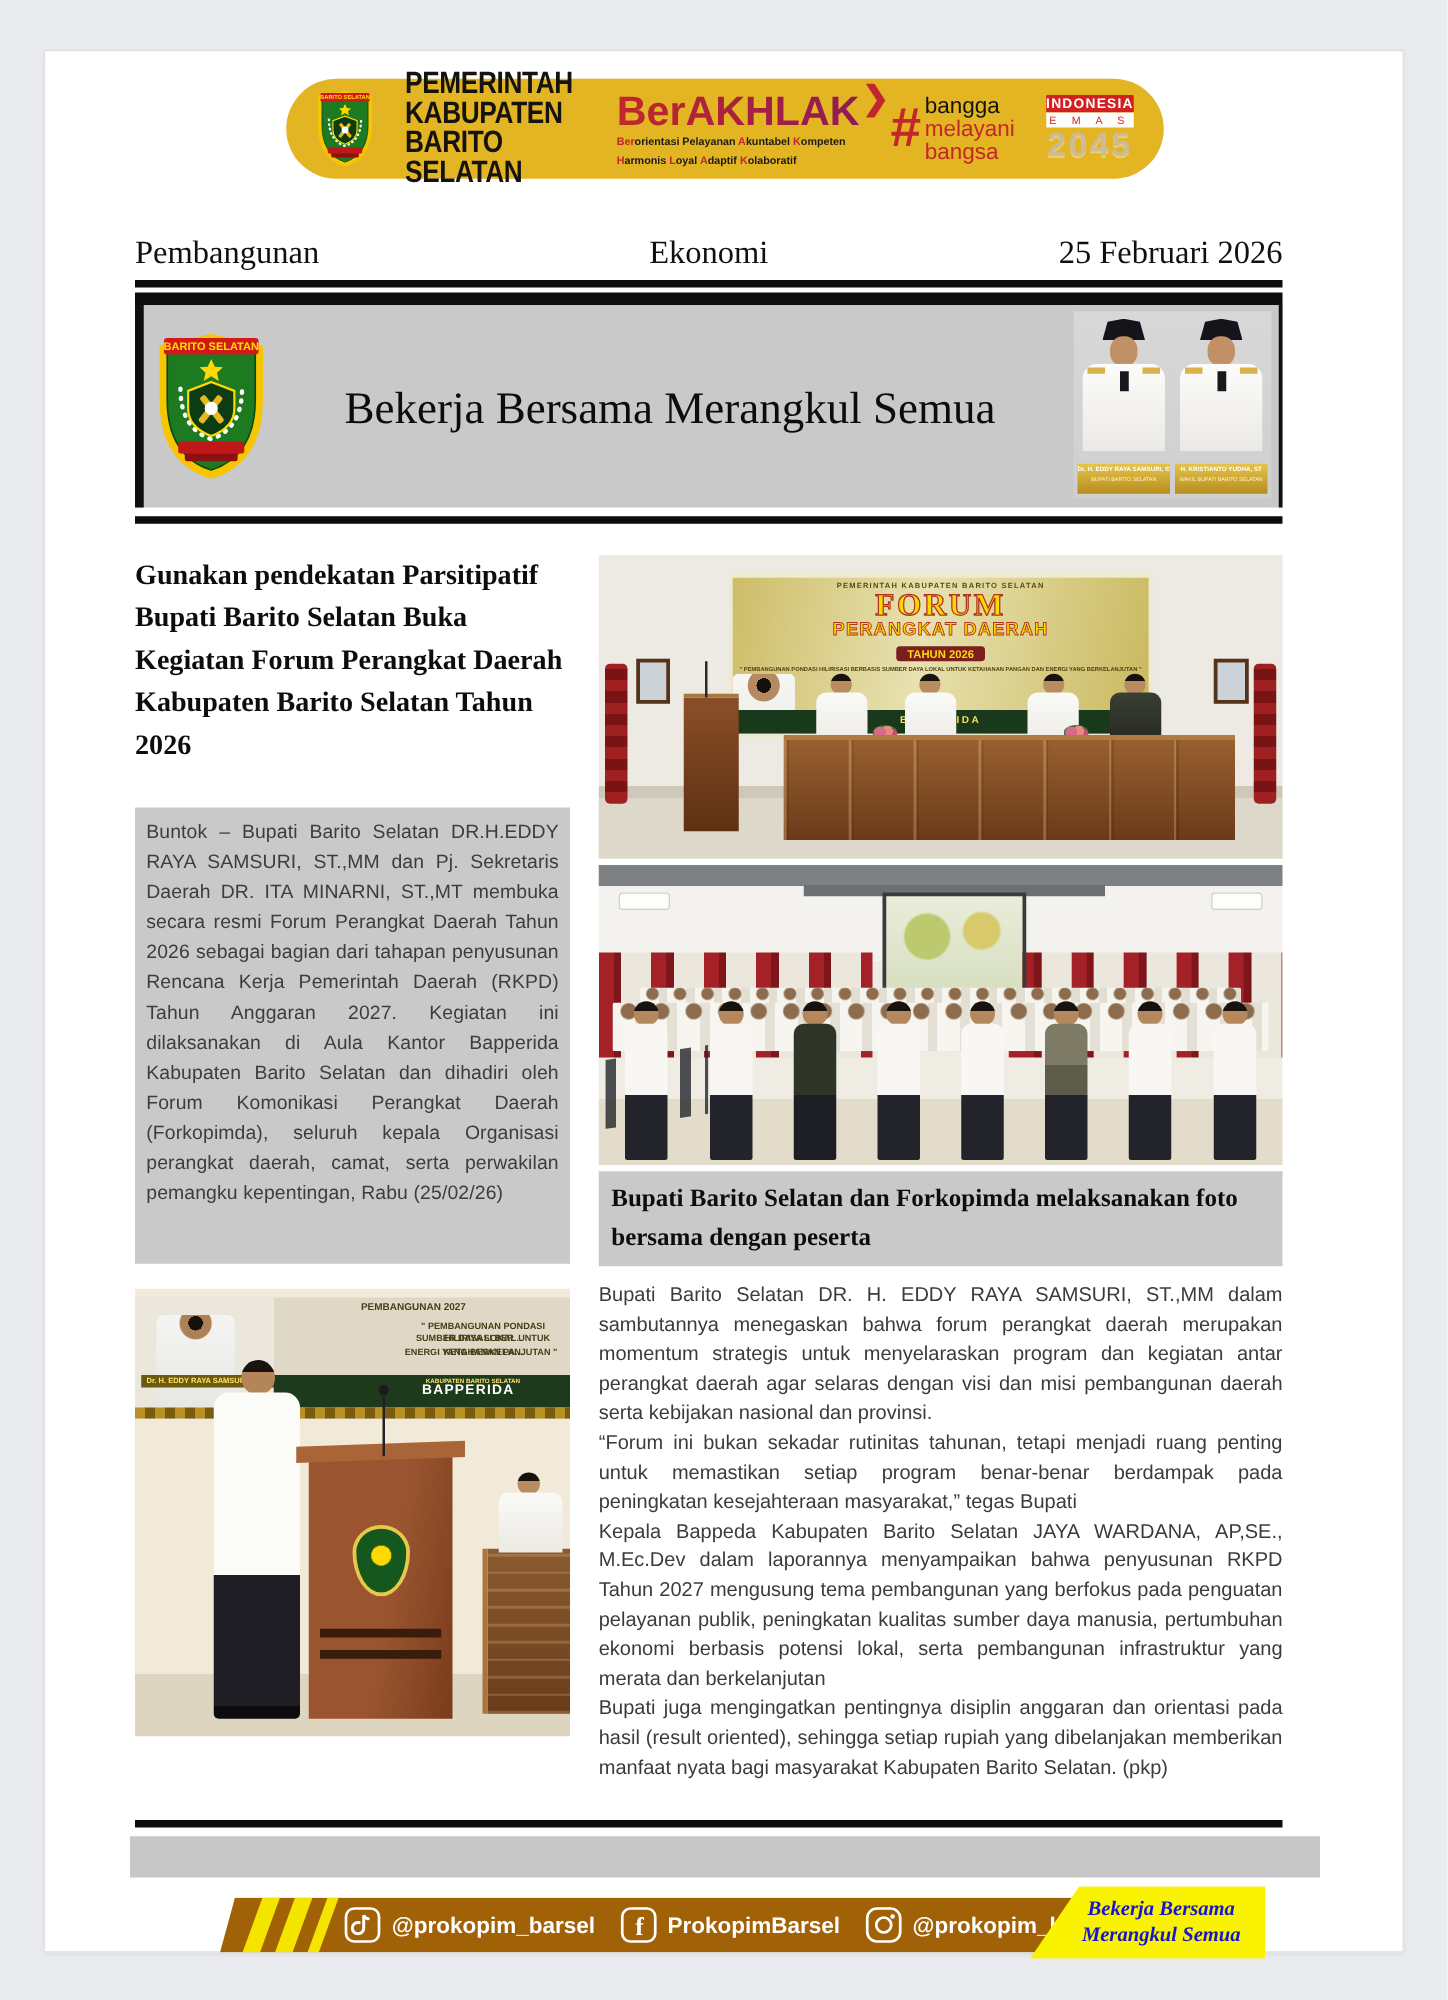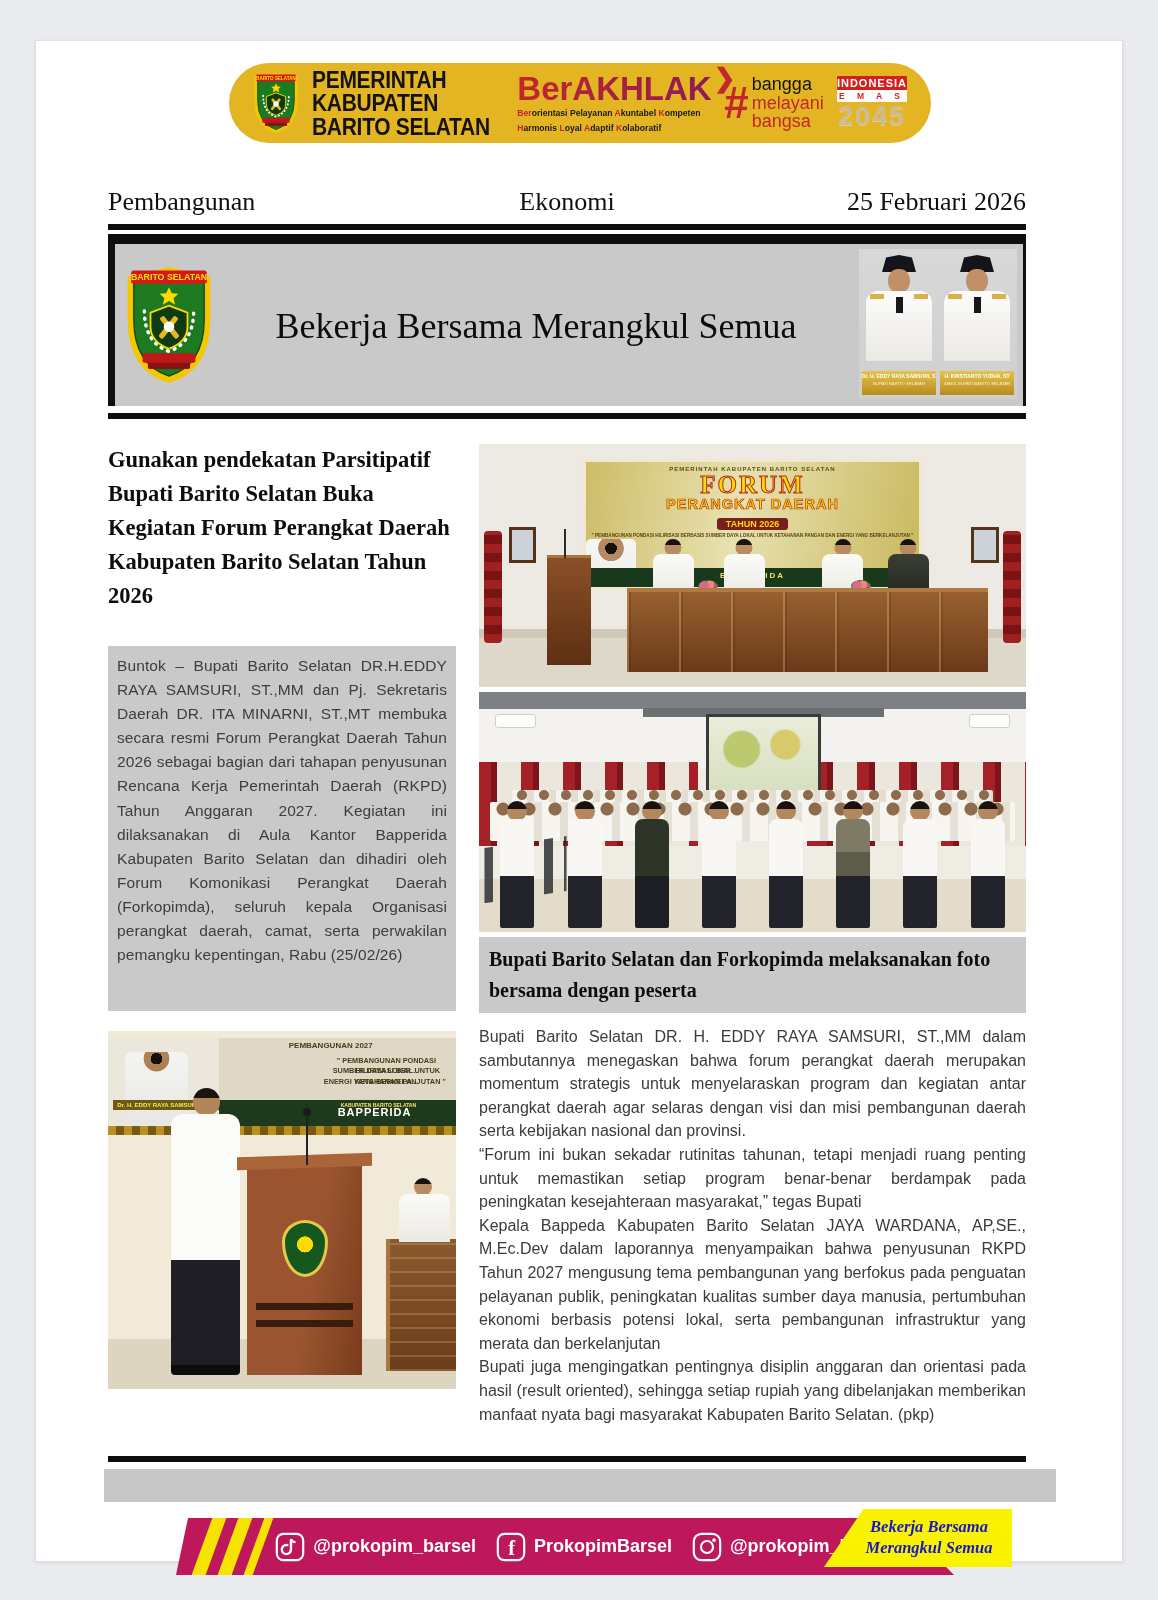--- a/index.html
+++ b/index.html
@@ -3,37 +3,37 @@
 <meta charset="utf-8">
 <style>
   html,body{margin:0;padding:0;}
   body{width:1158px;height:1600px;background:#e9ebee;position:relative;
        font-family:"Liberation Sans",sans-serif;overflow:hidden;}
   .page{position:absolute;left:35px;top:40px;width:1088px;height:1522px;background:#ffffff;
         border:1px solid #dcdee1;box-shadow:0 1px 4px rgba(0,0,0,.08);box-sizing:border-box;}
 
   
   .top-banner{position:absolute;left:193px;top:22px;width:702px;height:80px;background:#e4b522;
-              border-radius:40px;display:flex;align-items:center;padding:0 24px;gap:13px;box-sizing:border-box;}
+              border-radius:40px;display:flex;align-items:center;padding:0 24px;gap:25px;box-sizing:border-box;}
   .tb-crest{width:46px;height:64px;flex:0 0 auto;}
   .gov-name{font-weight:900;color:#151310;font-size:21px;line-height:.95;letter-spacing:-.3px;
             transform:scaleY(1.18);font-family:"Liberation Sans",sans-serif;}
   .berakhlak{margin-left:6px;min-width:188px;}
   .berakhlak-row{display:flex;align-items:flex-start;}
   .berakhlak-word{font-weight:700;font-size:33px;line-height:1;
       background:linear-gradient(90deg,#c1272d,#8e1b56);-webkit-background-clip:text;background-clip:text;color:transparent;}
   .berakhlak-arrow{color:#c1272d;font-size:26px;font-weight:700;line-height:.8;margin-left:2px;transform:translateY(-4px);}
   .berakhlak-sub{font-size:8.6px;font-weight:700;color:#1a1a1a;line-height:1.35;margin-top:3px;}
   .hashtag{display:flex;align-items:center;margin-left:6px;}
   .hash-glyph{color:#c1272d;font-size:44px;font-weight:900;line-height:.8;margin-right:3px;}
   .hash-words{font-size:18px;font-weight:400;line-height:1.02;}
   .hash-w0{color:#151310;}.hash-w1{color:#c1272d;}.hash-w2{color:#c1272d;}
   .emas{margin-left:auto;width:92px;text-align:center;}
   .emas-top{background:#d41f1f;color:#fff;font-size:11px;font-weight:800;letter-spacing:1px;padding:1px 0;border-radius:1px;}
-  .emas-mid{background:#fdfdfb;color:#d41f1f;font-size:8.5px;font-weight:700;letter-spacing:5px;padding:1px 0;}
+  .emas-mid{background:#fdfdfb;color:#d41f1f;font-size:8.5px;font-weight:400;letter-spacing:5px;padding:1px 0;}
   .emas-year{color:#cbbb9a;font-size:27px;font-weight:900;letter-spacing:2px;line-height:1;margin-top:1px;
              text-shadow:0 1px 0 rgba(255,255,255,.35);}
 
   
   .kicker{position:absolute;left:72px;width:918px;top:146px;display:flex;align-items:baseline;
           font-family:"Liberation Serif",serif;font-size:26px;color:#101010;}
   .kicker>div{flex:1;}
   .kick-c{text-align:center;}
   .kick-r{text-align:right;}
   .rule{position:absolute;left:72px;width:918px;height:6px;background:#0d0d0d;}
@@ -192,21 +192,21 @@
             background:repeating-linear-gradient(0deg,rgba(255,210,140,.22) 0 2px,transparent 2px 14px),linear-gradient(#8a5a30,#6b3c1a);}
   .p3-man2{right:1%;top:41%;width:16%;height:18%;}
   .p3-man2::before{content:"";position:absolute;top:0;left:30%;width:18px;height:18px;border-radius:50%;
                    background:linear-gradient(#17120d 0 36%,#b98c60 36%);}
   .p3-man2::after{content:"";position:absolute;top:16px;left:4%;right:4%;bottom:0;border-radius:8px 8px 0 0;
                   background:linear-gradient(#fafaf7,#ebe9e3);}
 
   
   .gray-bar{position:absolute;left:68px;top:1428px;width:952px;height:33px;background:#c7c7c7;}
   .footer{position:absolute;left:140px;top:1468px;width:836px;height:68px;}
-  .footer-blue{position:absolute;left:0;top:9px;width:778px;height:57px;background:#be185d;
+  .footer-blue{position:absolute;left:0;top:9px;width:778px;height:44px;background:#a16207;
                clip-path:polygon(12px 0,722px 0,778px 100%,0 100%);}
   .f-stripe{position:absolute;top:0;bottom:0;width:14px;background:#f4e400;transform:skewX(-20deg);}
   .f-s1{left:26px;}.f-s2{left:52px;}.f-s3{left:78px;width:9px;}
   .socials{position:absolute;left:108px;right:70px;top:0;bottom:0;display:flex;align-items:center;
            justify-content:center;gap:20px;color:#fff;font-weight:700;font-size:18px;}
   .social{display:flex;align-items:center;gap:8px;}
   .social svg{display:block;}
   .footer-yellow{position:absolute;right:0;top:0;width:188px;height:58px;background:#faf300;
                  clip-path:polygon(21% 0,100% 0,100% 100%,0 100%);
                  display:flex;flex-direction:column;justify-content:center;align-items:center;

